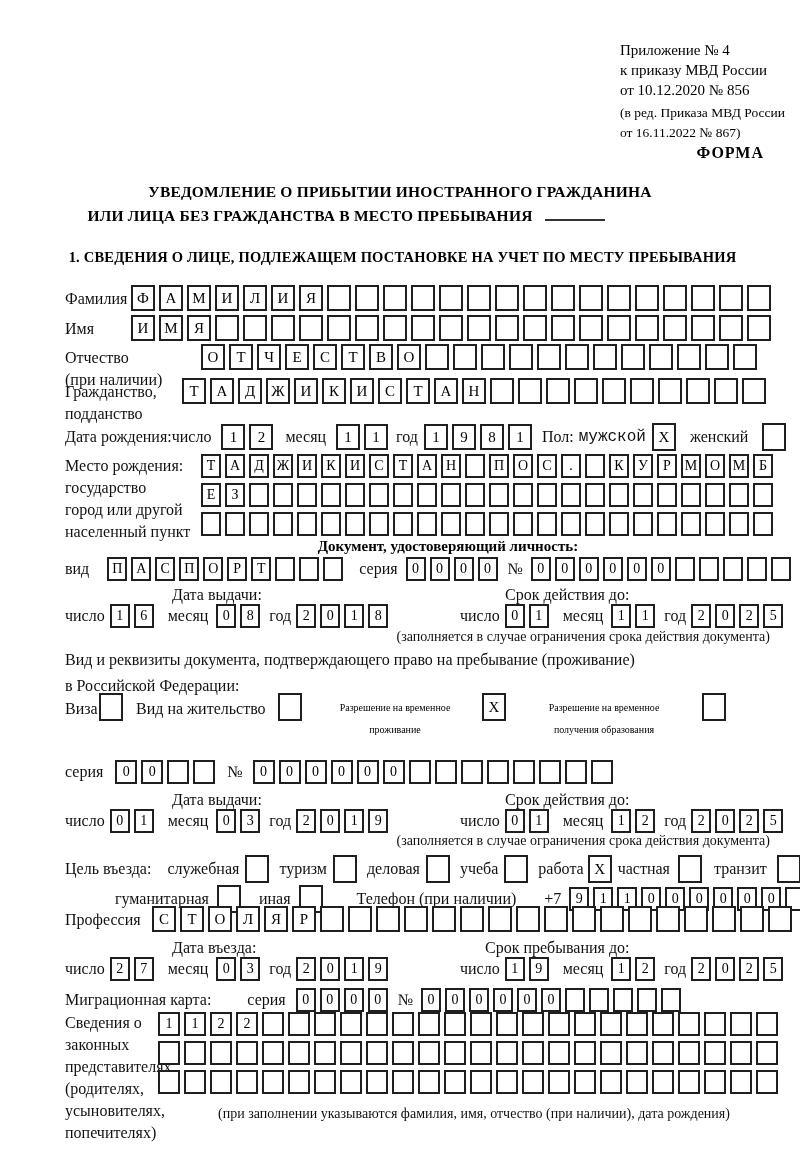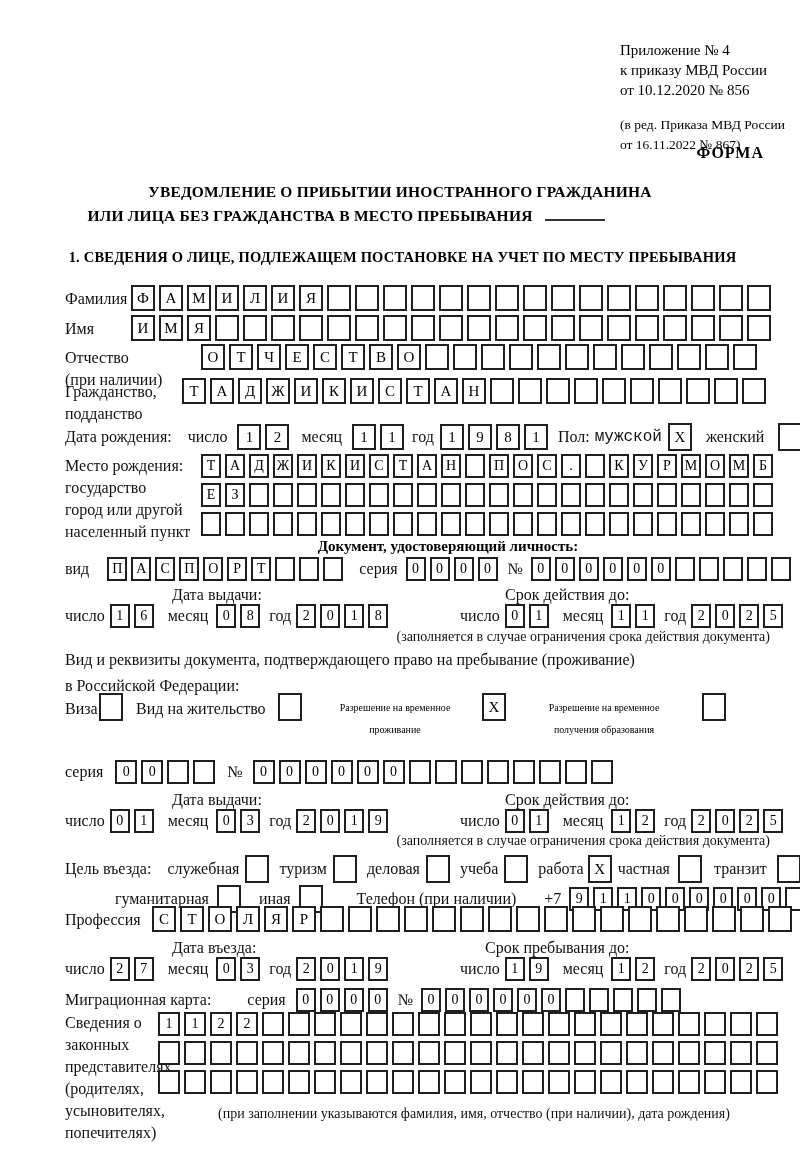--- a/index.html
+++ b/index.html
@@ -27,21 +27,21 @@
 </style>
 </head>
 <body>
 
 <div class="page">
 
   <div class="abs hdr" style="left:620px;top:40px;">
     <div>Приложение № 4</div>
     <div>к приказу МВД России</div>
     <div>от 10.12.2020 № 856</div>
-    <div class="small" style="margin-top:15px;">(в ред. Приказа МВД России</div>
+    <div class="small" style="margin-top:3px;">(в ред. Приказа МВД России</div>
     <div class="small">от 16.11.2022 № 867)</div>
   </div>
 
   <div class="abs b" style="right:36px;top:144px;font-size:16px;letter-spacing:1px;">ФОРМА</div>
 
   <div class="abs b title center" style="left:0;top:183px;width:800px;">УВЕДОМЛЕНИЕ О ПРИБЫТИИ ИНОСТРАННОГО ГРАЖДАНИНА</div>
   <div class="abs b title center" style="left:0;top:205px;width:692px;">
     <span>ИЛИ ЛИЦА БЕЗ ГРАЖДАНСТВА В МЕСТО ПРЕБЫВАНИЯ</span><span class="blank-line"></span>
   </div>
 
@@ -146,21 +146,21 @@
       <span class="cell"></span>
       <span class="cell"></span>
       <span class="cell"></span>
       <span class="cell"></span>
       <span class="cell"></span>
       <span class="cell"></span>
       <span class="cell"></span>
     </div>
 
   <div class="abs row" style="left:65px;top:423px;">
-    <span class="lbl" style="margin-right:16px;">Дата рождения:</span>
+    <span class="lbl" style="">Дата рождения:</span>
     <span class="lbl" style="margin-right:10px;">число</span>
     <span class="cells" style="margin-right:8px;">
         <span class="cell">1</span>
         <span class="cell">2</span>
       </span>
     <span class="lbl" style="margin-right:10px;">месяц</span>
     <span class="cells" style="margin-right:4px;">
         <span class="cell">1</span>
         <span class="cell">1</span>
       </span>

